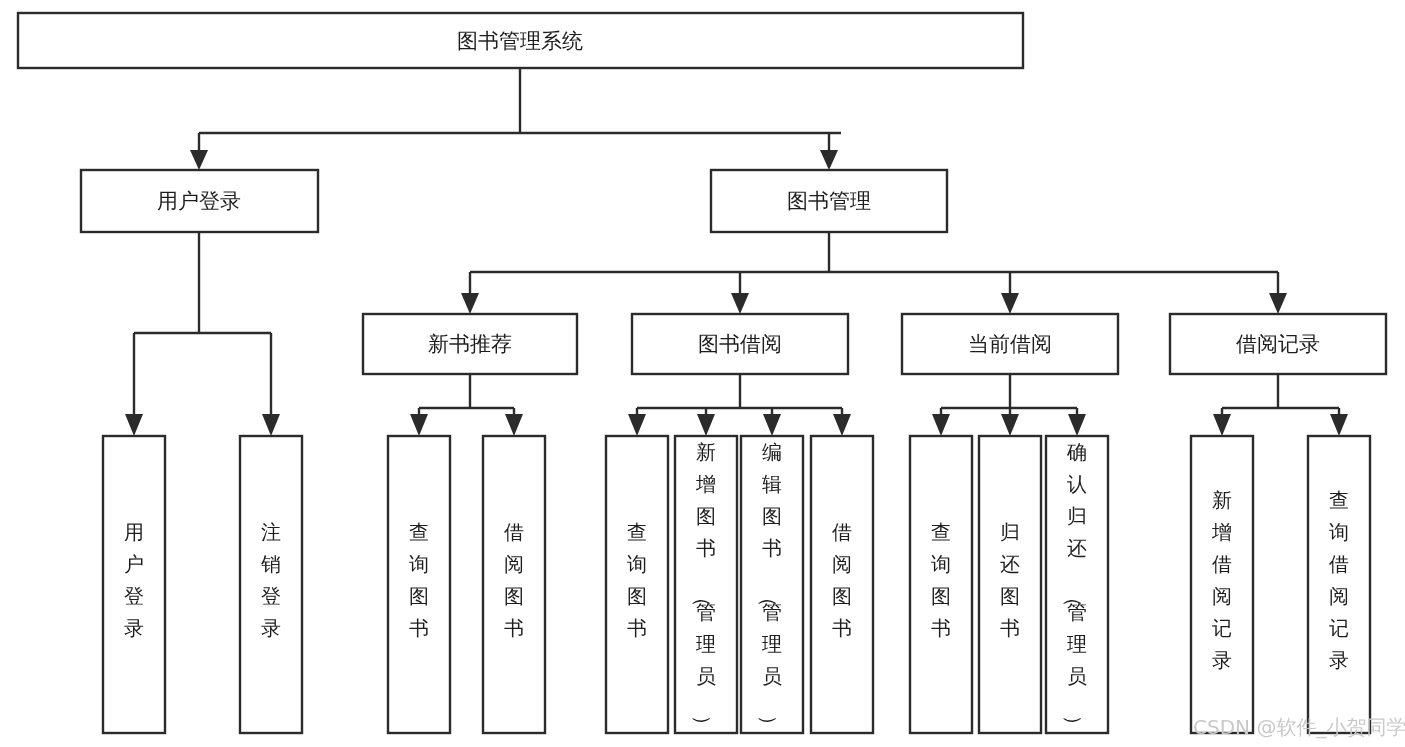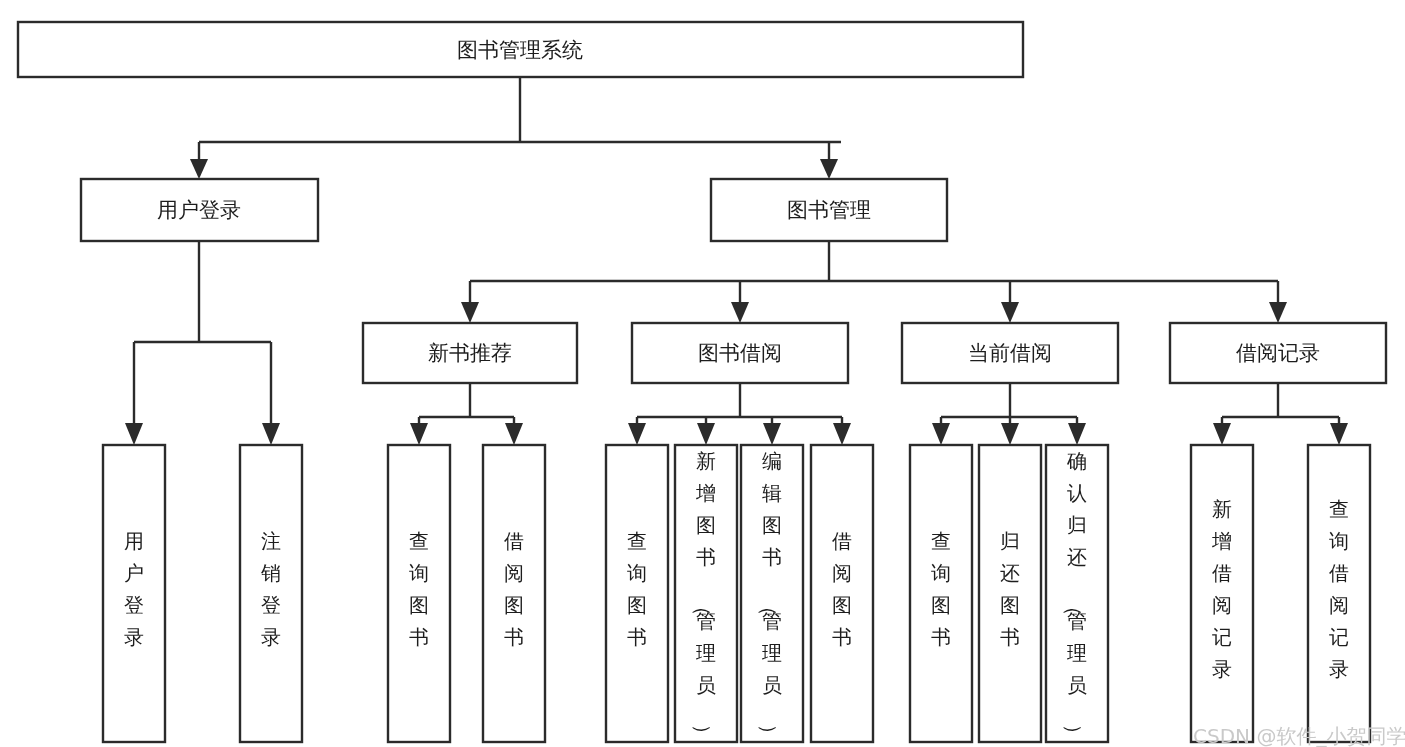--- a/index.html
+++ b/index.html
@@ -10,21 +10,21 @@
   body {
     width: 1405px;
     height: 747px;
     font-family: "DejaVu Sans", "Liberation Sans", sans-serif;
     overflow: hidden;
     position: relative;
   }
   #diagram-root {
     position: absolute;
     left: 0;
-    top: 9px;
+    top: 0;
     width: 1405px;
     height: 563px;
   }
   svg#flow {
     display: block;
     width: 1405px;
     height: 747px;
   }
   .nodeBox {
     fill: #ffffff;

